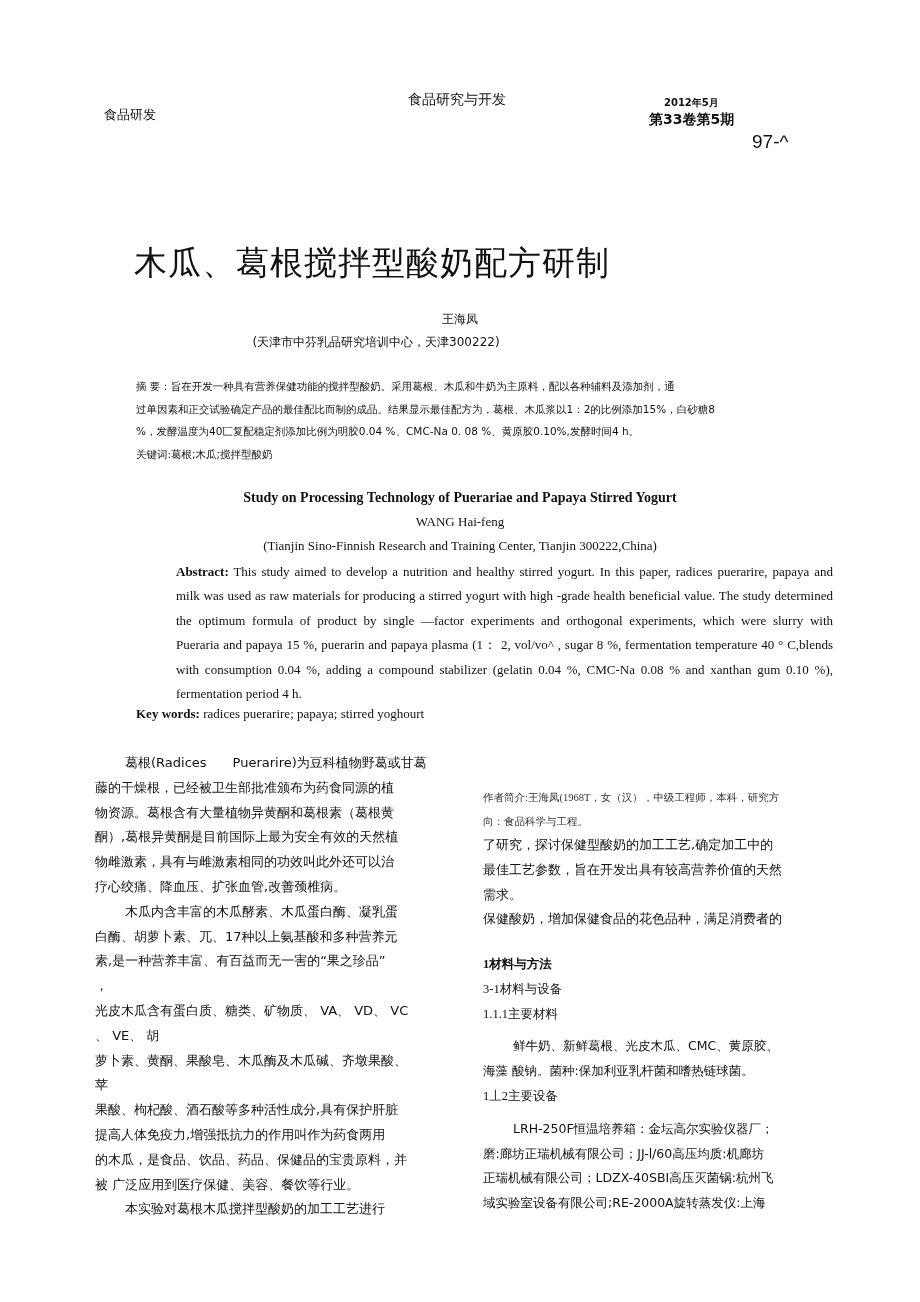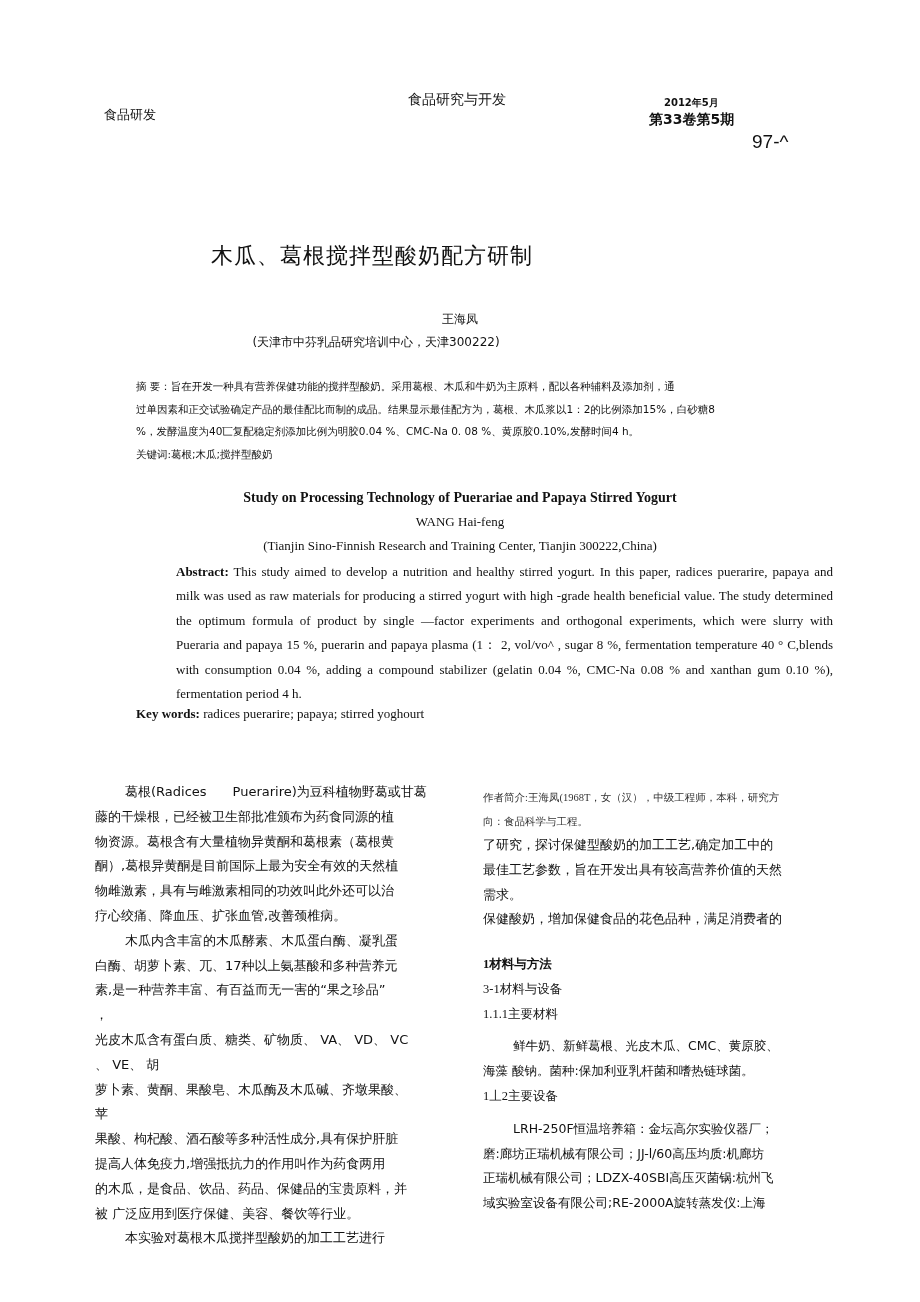--- a/index.html
+++ b/index.html
@@ -3,36 +3,36 @@
 <meta charset="utf-8">
 <style>
   html, body { margin:0; padding:0; background:#ffffff; }
   body { width:920px; height:1302px; position:relative; overflow:hidden; color:#111; font-family:"DejaVu Sans", sans-serif; }
   .abs { position:absolute; white-space:nowrap; }
   .hdr-left { left:104px; top:106px; font-size:13px; }
   .hdr-center { left:408px; top:91px; font-size:14px; }
   .hdr-date { left:664px; top:96px; font-size:10px; font-weight:bold; }
   .hdr-vol { left:649px; top:111px; font-size:14px; font-weight:bold; }
   .hdr-page { left:752px; top:119px; font-size:19px; font-family:"Liberation Sans", sans-serif;margin-top:12px; }
-  .title { left:0; width:744px; text-align:center; top:241px; font-size:22px; letter-spacing:1px; }
+  .title { left:0; width:744px; text-align:center; top:241px; font-size:33px; letter-spacing:1px; }
   .author-cn { left:0; width:920px; text-align:center; top:311px; font-size:12px; }
   .affil-cn { left:0; width:752px; text-align:center; top:334px; font-size:12px; font-family:"DejaVu Sans", sans-serif; }
   .abs-cn { left:136px; width:690px; top:375px; font-size:10.5px; line-height:22.5px; white-space:normal; }
   .abs-cn .ln { display:block; white-space:nowrap; }
   .en-title { left:0; width:920px; text-align:center; top:490px; font-size:14px; font-weight:bold; font-family:"Liberation Serif", serif; }
   .en-author { left:0; width:920px; text-align:center; top:514px; font-size:13px; font-family:"Liberation Serif", serif; }
   .en-affil { left:0; width:920px; text-align:center; top:538px; font-size:13px; font-family:Liberation Serif, serif; }
   .en-abs { left:136px; width:697px; top:560px; font-size:13px; line-height:24.4px; font-family:"Liberation Serif", serif; white-space:normal; text-align:justify; }
   .en-abs .ln { display:block; text-align:justify; text-align-last:justify; white-space:nowrap;margin-left:40px; }
   .en-abs .ln.last { text-align-last:left; }
   .en-kw { left:136px; top:706px; font-size:13px; font-family:"Liberation Serif", serif; }
   b { font-weight:bold; }
   .col { position:absolute; font-size:13px; line-height:24.8px; white-space:normal; }
   .col .ln { display:block; white-space:nowrap; }
-  .col-left { left:95px; top:780px; width:350px; }
+  .col-left { left:95px; top:751px; width:350px; }
   .col-right { left:483px; width:350px; }
   .note { top:786px; font-size:10.5px; line-height:24px; color:#333; font-family:"Liberation Serif", serif; }
   .rp1 { top:833px; }
   .rp2 { top:952px; font-size:12.5px; }
   .indent { padding-left:30px; }
   .serif { font-family:"Liberation Serif", serif; }
 </style>
 </head>
 <body>
 

